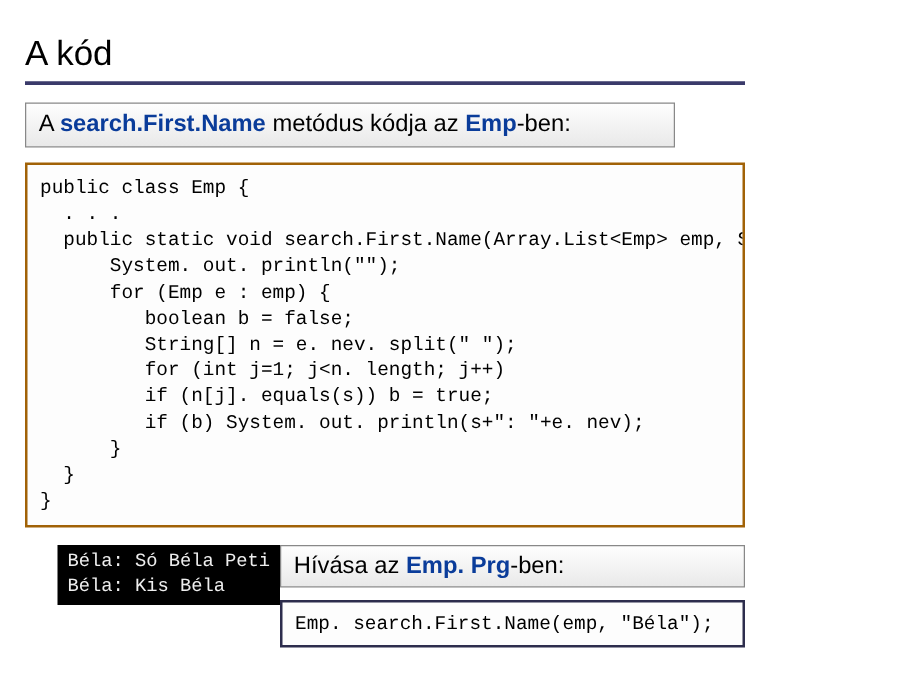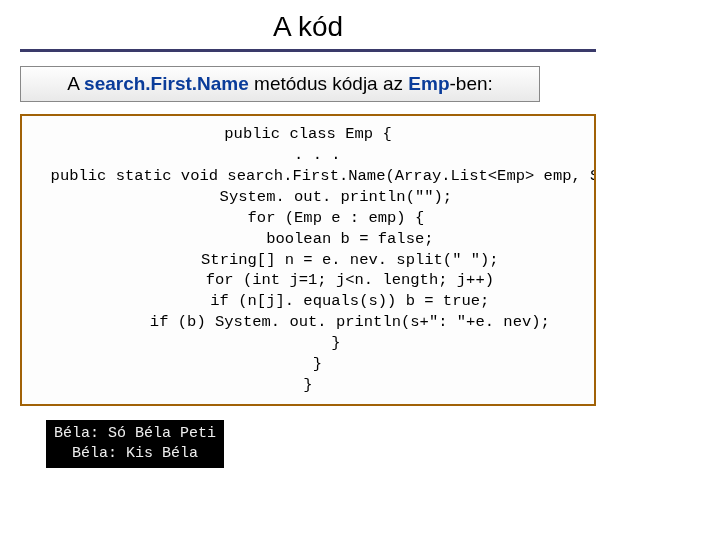--- a/index.html
+++ b/index.html
@@ -9,22 +9,21 @@
     width: 720px;
     height: 540px;
     background: #fff;
     font-family: Arial, Helvetica, sans-serif;
     color: #000;
     overflow: hidden;
   }
   .slide {
     width: 616px;
     height: 540px;
-    padding: 6px 20px 20px 20px;
-    text-align: center;
+    padding: 22px 20px 20px 20px;
   }
   .title {
     font-size: 28px;
     font-weight: normal;
     margin: 5px 0 6px 0;
   }
   .title-rule {
     border: none;
     border-top: 3px solid #3a3a6a;
     margin: 0 0 14px 0;
@@ -107,15 +106,21 @@
          for (int j=1; j&lt;n. length; j++)
          if (n[j]. equals(s)) b = true;
          if (b) System. out. println(s+": "+e. nev);
       }
   }
 }</div>
 
   <div class="bottom-row">
     <div class="console-box">Béla: Só Béla Peti
 Béla: Kis Béla</div>
+    <div class="right-col">
+      <div class="call-label-bar">
+        <span>Hívása az </span><span class="kw">Emp. Prg</span><span>-ben:</span>
+      </div>
+      <div class="call-code-box">Emp. search.First.Name(emp, "Béla");</div>
+    </div>
   </div>
 
 </div>
 
 </body></html>

